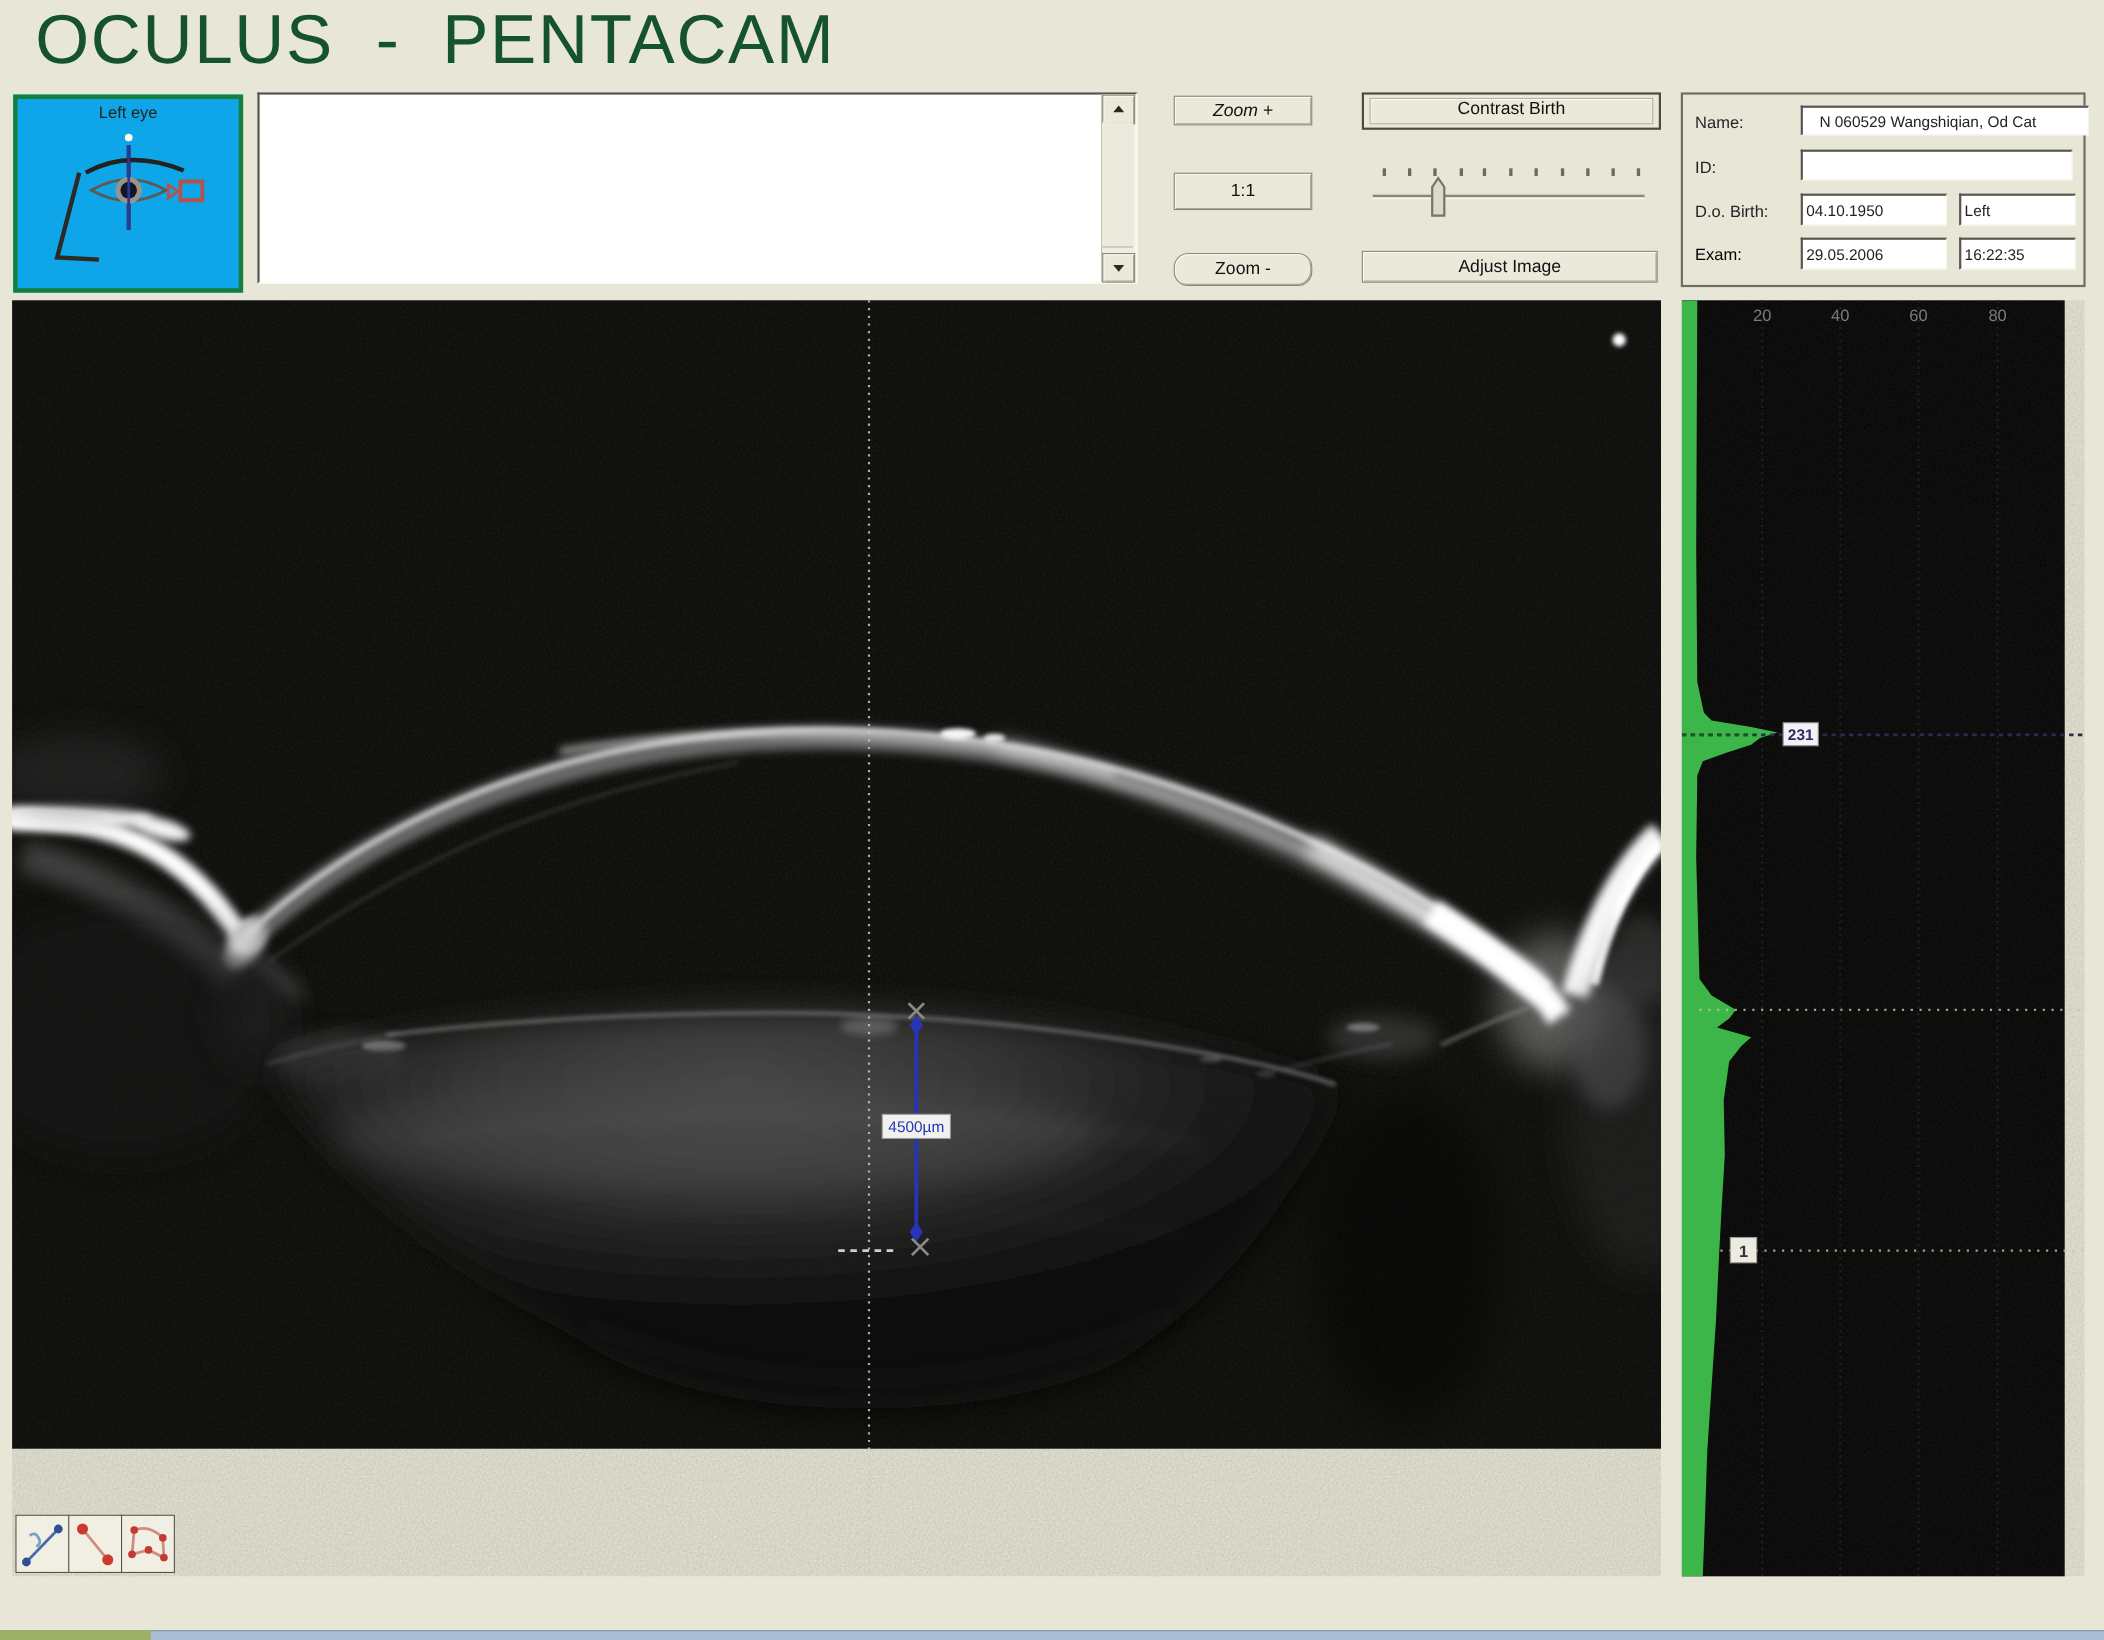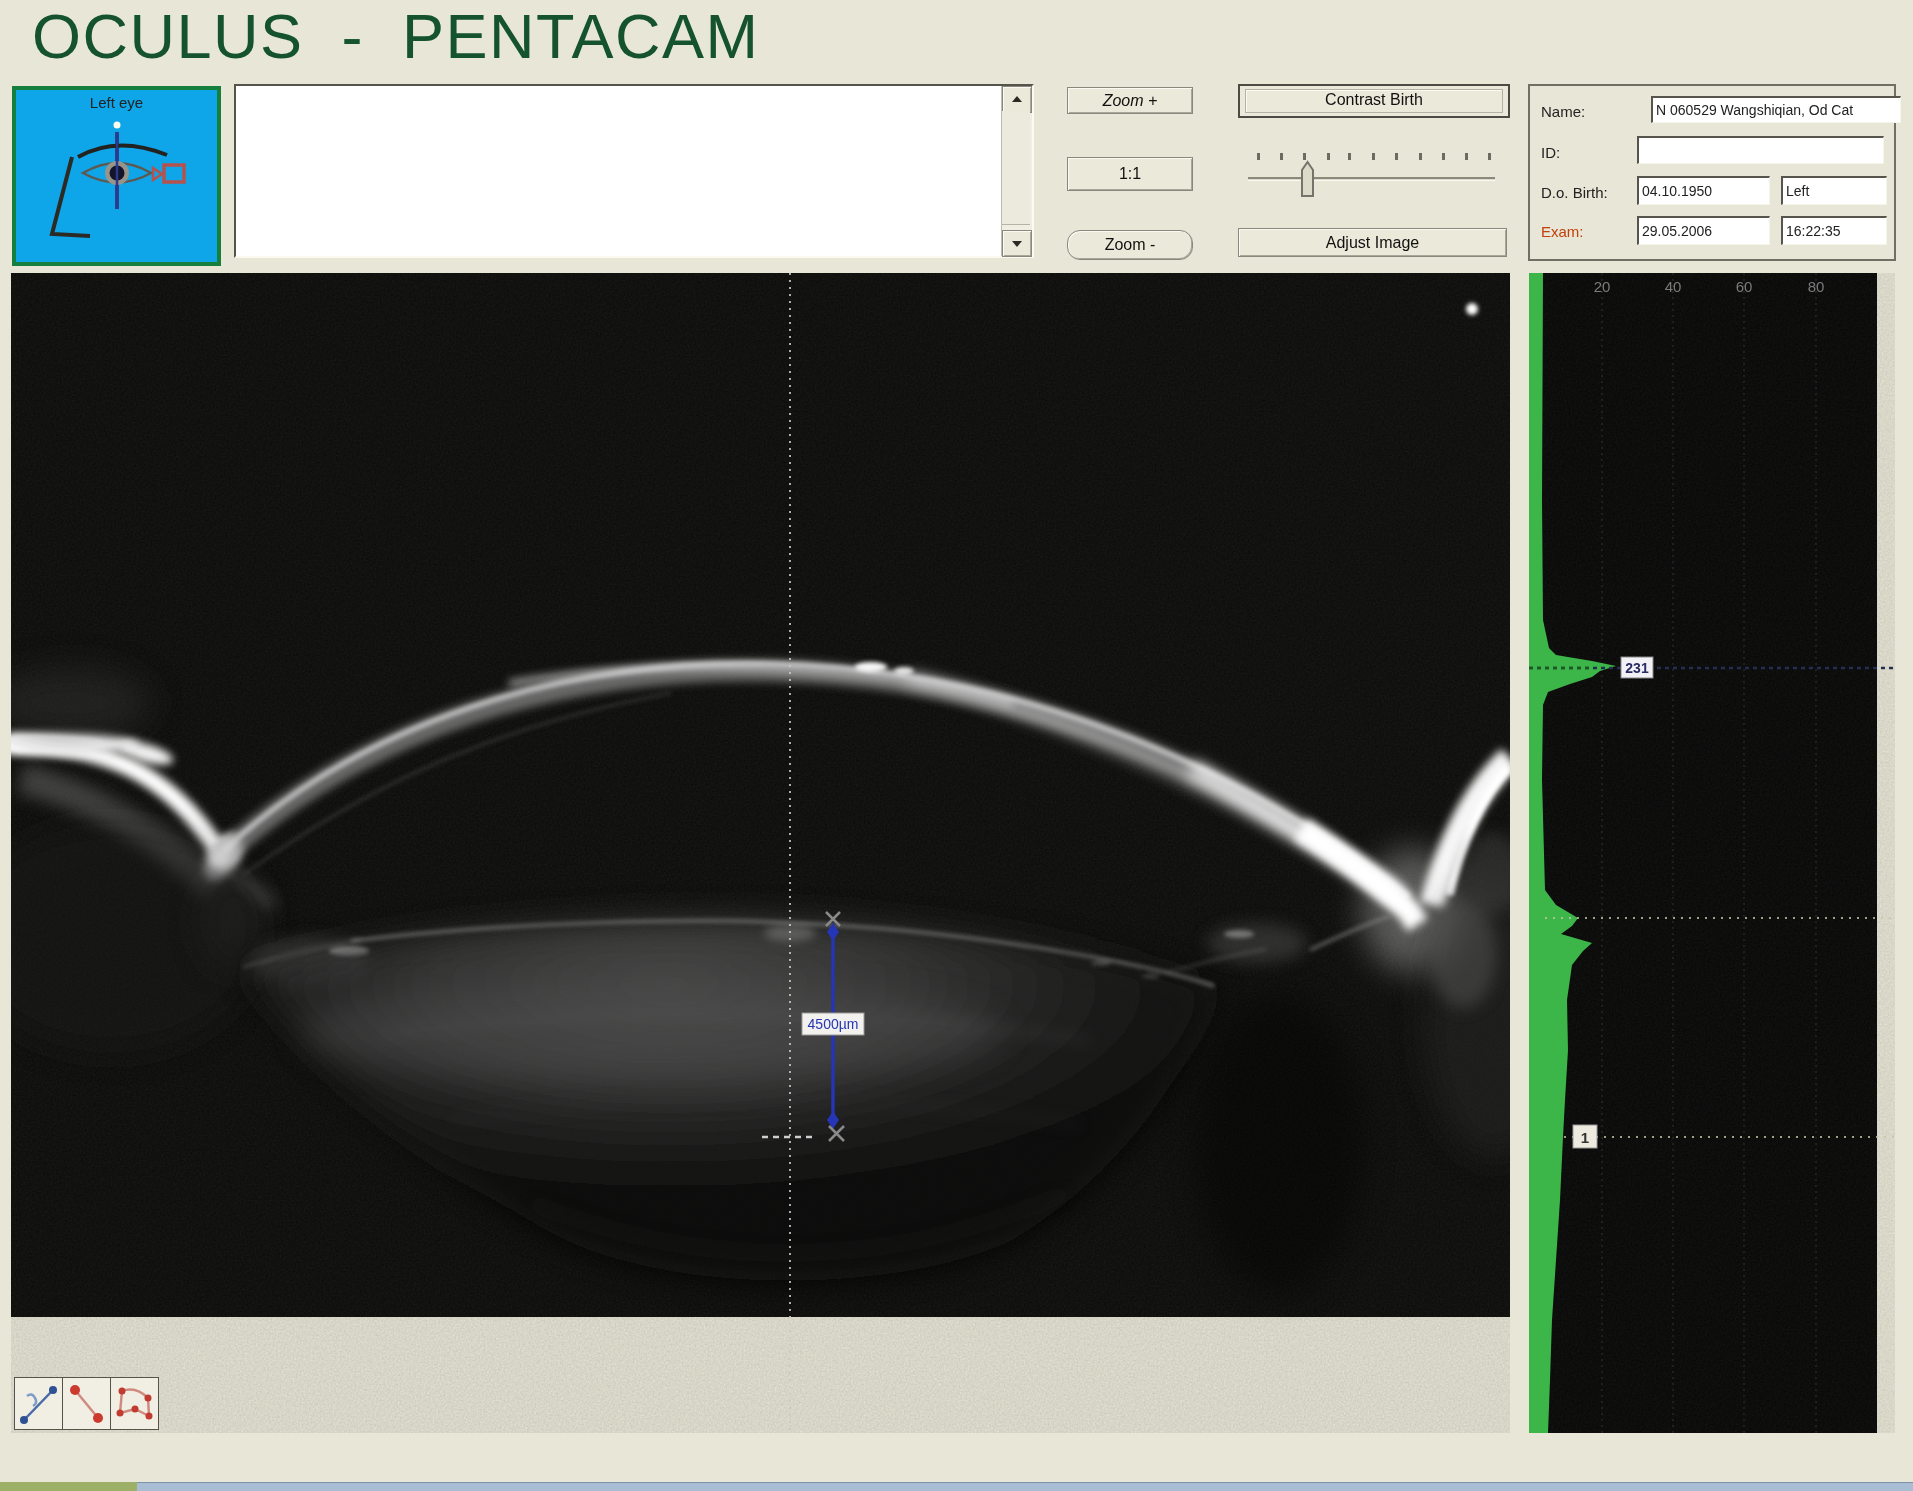--- a/index.html
+++ b/index.html
@@ -81,22 +81,22 @@
     <rect x="72" y="34.5" width="183" height="1.5" fill="#fbfaf0"></rect>
     <path d="M67.5,17 L62,25 L62,51 L73,51 L73,25 Z" fill="#dcdac9" stroke="#75736a" stroke-width="2"></path>
   </svg>
 
   <div class="btn" style="left:1238px;top:228px;width:267px;height:27px;line-height:27px;">Adjust Image</div>
 
   <div class="abs" style="left:1528px;top:84px;width:364px;height:173px;border:2px solid #716f63;">
     <div class="abs" style="left:11px;top:17px;font-size:15px;color:#222;">Name:</div>
     <div class="abs" style="left:11px;top:58px;font-size:15px;color:#222;">ID:</div>
     <div class="abs" style="left:11px;top:98px;font-size:15px;color:#222;">D.o. Birth:</div>
-    <div class="abs" style="left:11px;top:137px;font-size:15px;color:#c2410c;">Exam:</div>
-    <div class="fld" style="left:107px;top:10px;width:244px;height:24px;line-height:24px;padding-left:3px;margin-left:14px;">N 060529 Wangshiqian, Od Cat</div>
+    <div class="abs" style="left:11px;top:137px;font-size:15px;color:#000000;">Exam:</div>
+    <div class="fld" style="left:107px;top:10px;width:244px;height:24px;line-height:24px;padding-left:15px;">N 060529 Wangshiqian, Od Cat</div>
     <div class="fld" style="left:107px;top:50px;width:244px;height:25px;"></div>
     <div class="fld" style="left:107px;top:90px;width:127px;height:26px;line-height:26px;padding-left:3px;">04.10.1950</div>
     <div class="fld" style="left:251px;top:90px;width:100px;height:26px;line-height:26px;padding-left:3px;">Left</div>
     <div class="fld" style="left:107px;top:130px;width:127px;height:26px;line-height:26px;padding-left:3px;">29.05.2006</div>
     <div class="fld" style="left:251px;top:130px;width:100px;height:26px;line-height:26px;padding-left:3px;">16:22:35</div>
   </div>
 
   <div class="abs" style="left:11px;top:273px;width:1499px;height:1044px;background:#0a0a08;">
     <svg class="abs" style="left:0;top:0;" width="1499" height="1160" viewBox="0 0 1499 1160">
       <defs>

